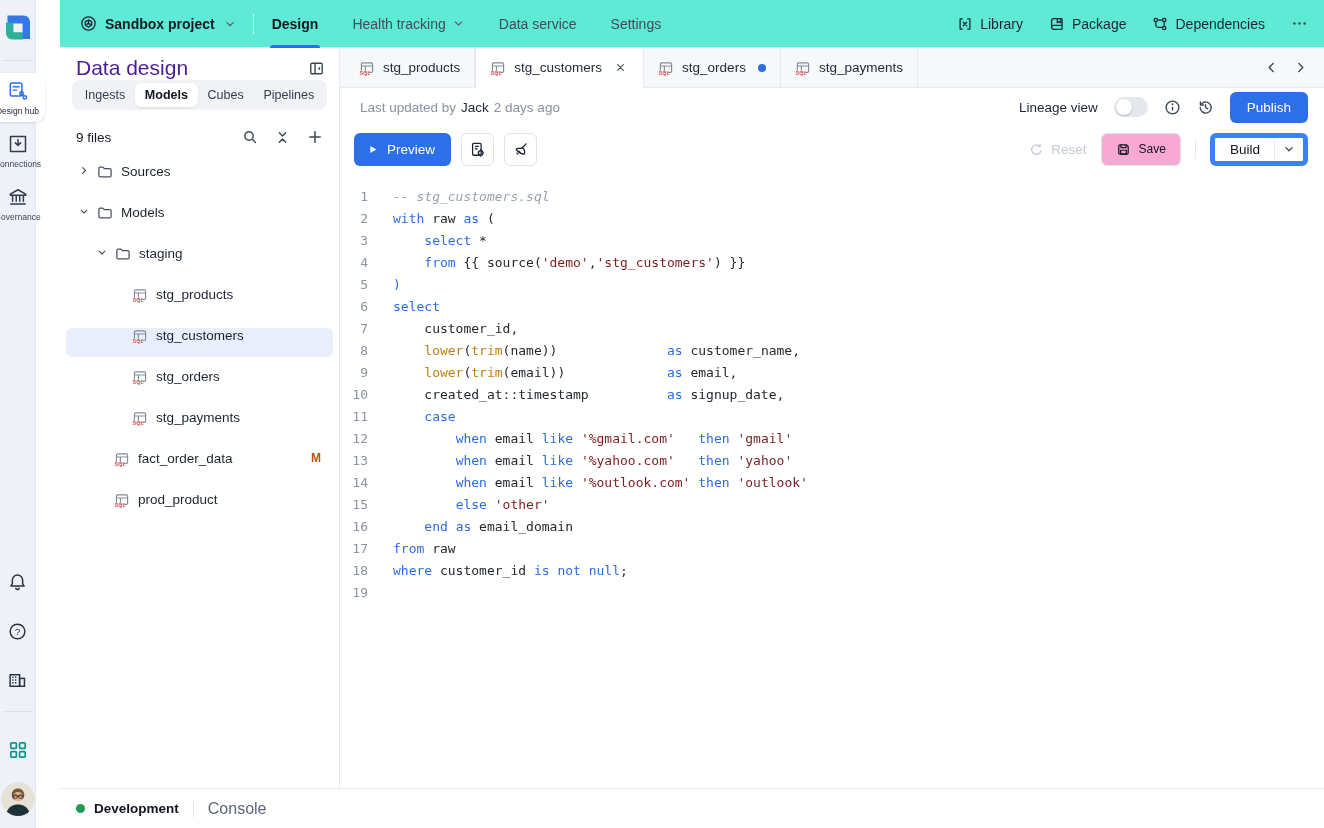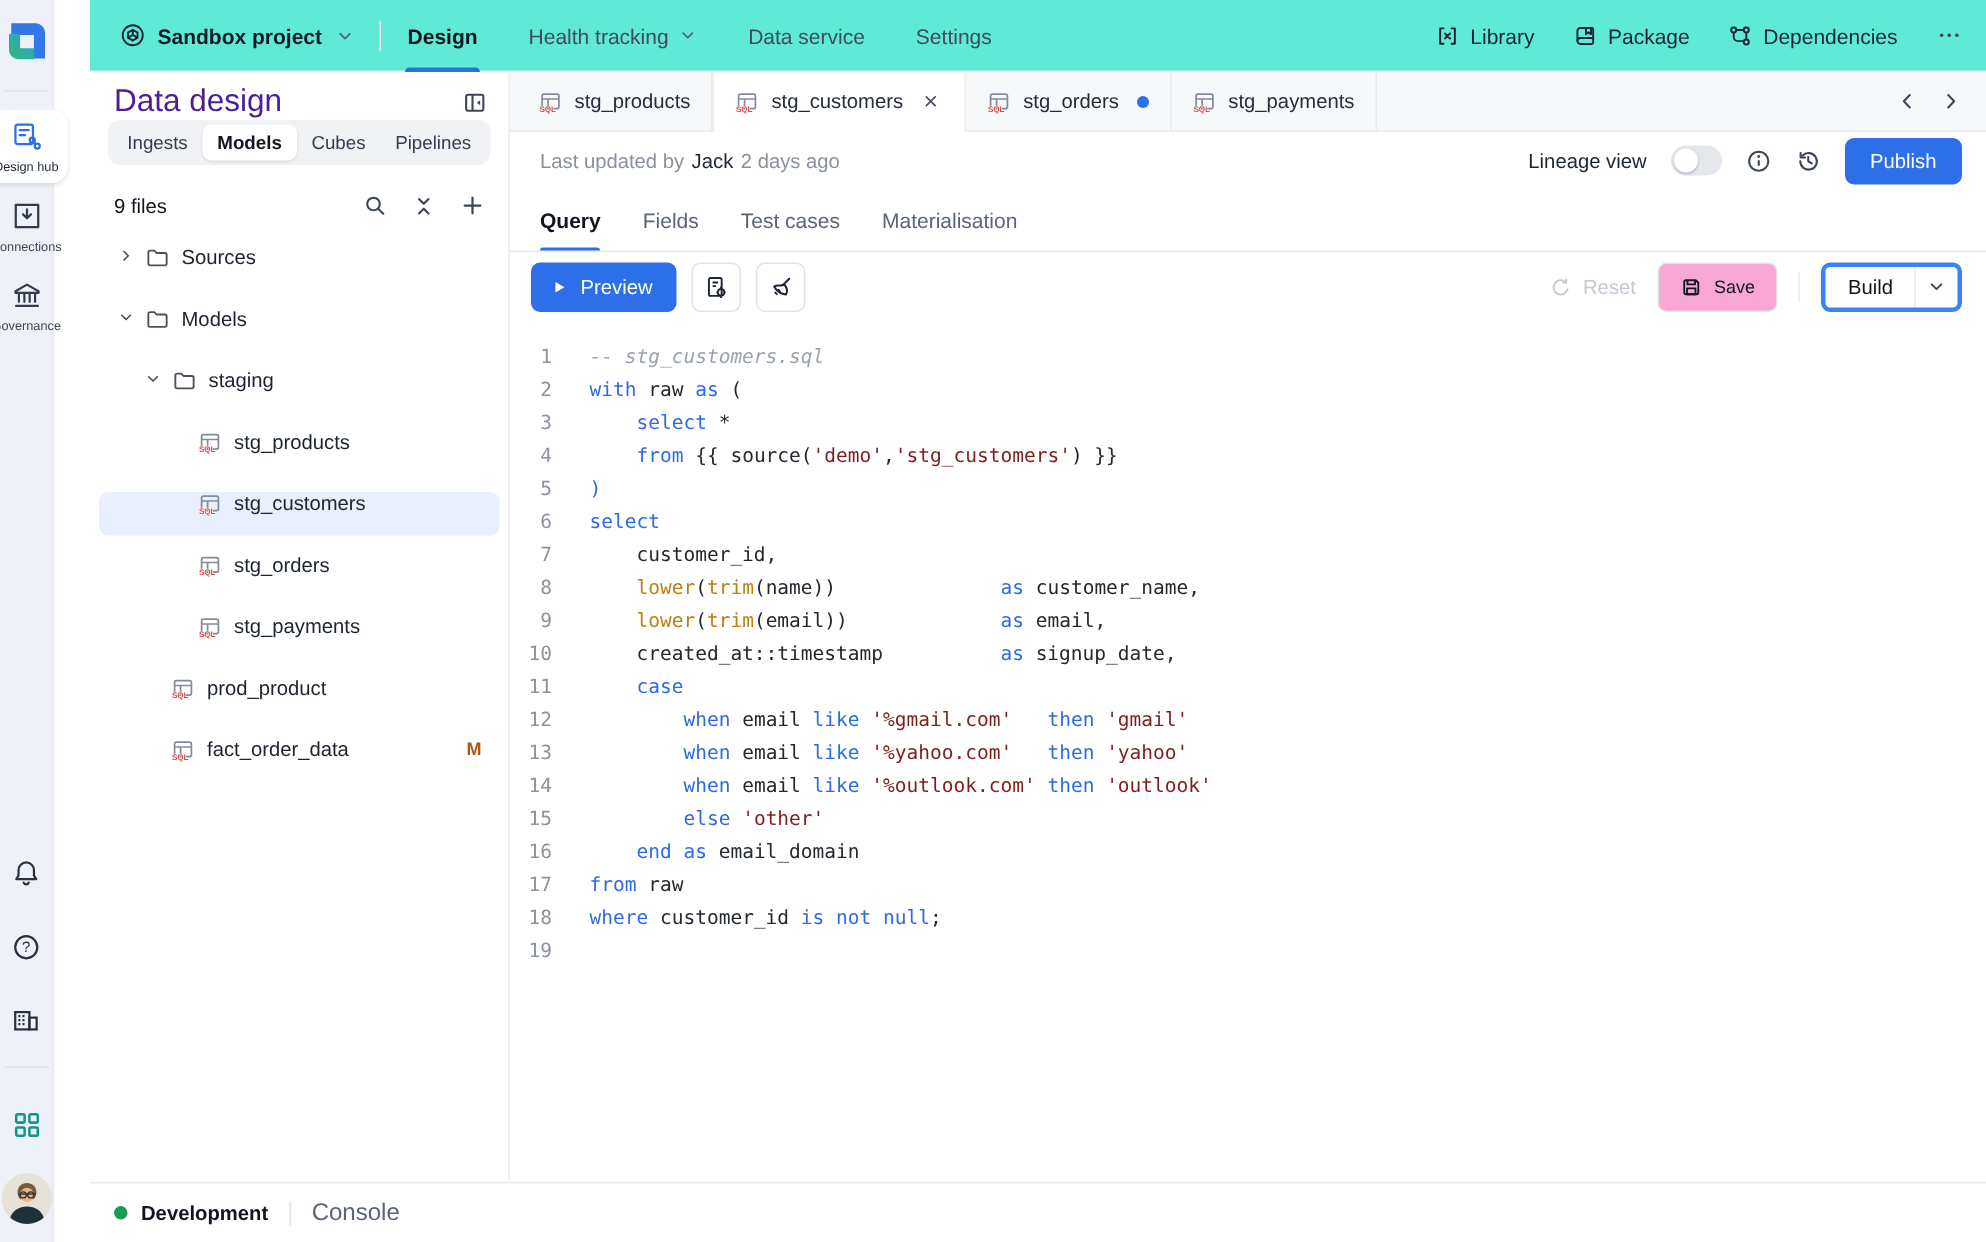--- a/index.html
+++ b/index.html
@@ -101,21 +101,21 @@
   .preview-btn { display:flex; align-items:center; gap:8px; background:#2d6fe8; color:#fff; border:none; border-radius:6px;
                  font-size:13.5px; font-weight:500; padding:0 16px 0 12px; height:33px; cursor:pointer; font-family:inherit; }
   .icon-btn { width:33px; height:33px; border:1px solid #dfe3ea; background:#fff; border-radius:6px; display:flex;
               align-items:center; justify-content:center; cursor:pointer; color:#1c2536; }
   .toolbar-right { margin-left:auto; display:flex; align-items:center; gap:14px; }
   .reset-btn { display:flex; align-items:center; gap:7px; background:none; border:none; font-size:13.5px; color:#c3cad4;
                cursor:default; font-family:inherit; }
   .save-btn { display:flex; align-items:center; gap:8px; background:#f9a8d4; border:1px solid #dfe3ea; border-radius:6px;
               height:33px; padding:0 14px; font-size:12px; color:#10151f; cursor:pointer; font-family:inherit; }
   .tb-vsep { width:1px; height:20px; background:#e7eaf0; }
-  .build-btn { display:flex; align-items:stretch; background:#fff; border:3px solid #3b82f6; border-radius:6px; height:33px;
+  .build-btn { display:flex; align-items:stretch; background:#fff; border:5px solid #3b82f6; border-radius:6px; height:33px;
                cursor:pointer; overflow:hidden; }
   .build-label { display:flex; align-items:center; padding:0 14px 0 15px; font-size:13.5px; color:#10151f;
                  border-right:1px solid #e7eaf0; }
   .build-caret { width:28px; display:flex; align-items:center; justify-content:center; color:#3c4656; }
 
   .code { flex:1; overflow:hidden; padding-top:14px; font-family:"DejaVu Sans Mono", monospace; font-size:13px; line-height:22px; }
   .code-line { display:flex; }
   .ln { width:28px; flex:none; text-align:right; color:#8b93a0; user-select:none; }
   .lt { margin-left:25px; white-space:pre; color:#24292f; }
   .tok-kw { color:#2d6be3; }
@@ -435,34 +435,34 @@
         <div class="tree-row" style="padding-left: 48px;">
           <span class="icon tree-file">
             <svg viewBox="0 0 16 16" width="16" height="16">
               <g fill="none" stroke="#828c9a" stroke-width="1.15">
                 <rect x="2.4" y="2.8" width="11.2" height="9.6" rx="1.2"></rect>
                 <path d="M2.4 6h11.2M6.4 6v6.4"></path>
               </g>
               <text x="0.6" y="14.6" font-size="5.4" font-weight="bold" font-family="Liberation Sans" fill="#e5484d" stroke="#fff" stroke-width="0.7" paint-order="stroke">SQL</text>
             </svg>
           </span>
-          <span class="tree-label">prod_product</span>
+          <span class="tree-label">fact_order_data</span>
+          <span class="badge-m">M</span>
         </div>
         <div class="tree-row" style="padding-left: 48px;">
           <span class="icon tree-file">
             <svg viewBox="0 0 16 16" width="16" height="16">
               <g fill="none" stroke="#828c9a" stroke-width="1.15">
                 <rect x="2.4" y="2.8" width="11.2" height="9.6" rx="1.2"></rect>
                 <path d="M2.4 6h11.2M6.4 6v6.4"></path>
               </g>
               <text x="0.6" y="14.6" font-size="5.4" font-weight="bold" font-family="Liberation Sans" fill="#e5484d" stroke="#fff" stroke-width="0.7" paint-order="stroke">SQL</text>
             </svg>
           </span>
-          <span class="tree-label">fact_order_data</span>
-          <span class="badge-m">M</span>
+          <span class="tree-label">prod_product</span>
         </div>
       </div>
   </aside>
 
   <main class="main">
     <div class="tabstrip">
       <div class="etabs" id="etabs">
           <div class="etab">
             <span class="icon">
               <svg viewBox="0 0 16 16" width="16" height="16">
@@ -556,26 +556,20 @@
           <svg viewBox="0 0 16 16" width="17" height="17" fill="none" stroke="currentColor" stroke-width="1.3" stroke-linecap="round" stroke-linejoin="round">
                 <path d="M3 8a5.2 5.2 0 1 0 1.5-3.6"></path>
                 <path d="M3.2 2.8v2.8H6"></path>
                 <path d="M8 5.4V8l2.2 1.3"></path>
               </svg>
         </span></button>
         <button class="publish-btn">Publish</button>
       </div>
     </div>
 
-    <div class="subtabs" id="subtabs">
-        <div class="subtab active">Query</div>
-        <div class="subtab">Fields</div>
-        <div class="subtab">Test cases</div>
-        <div class="subtab">Materialisation</div>
-      </div>
 
     <div class="toolbar">
       <button class="preview-btn">
         <span class="icon">
           <svg viewBox="0 0 16 16" width="13" height="13">
               <path d="M5.3 3.6v8.8l7.4-4.4z" fill="#fff"></path>
             </svg>
         </span>
         <span>Preview</span>
       </button>

